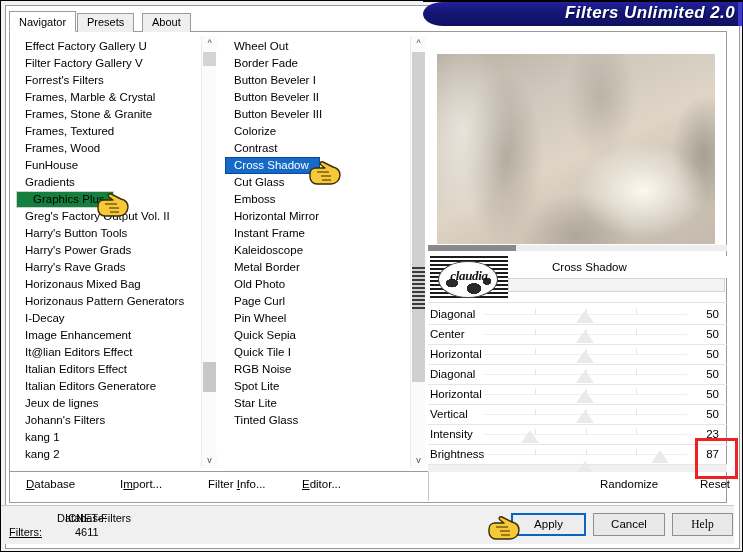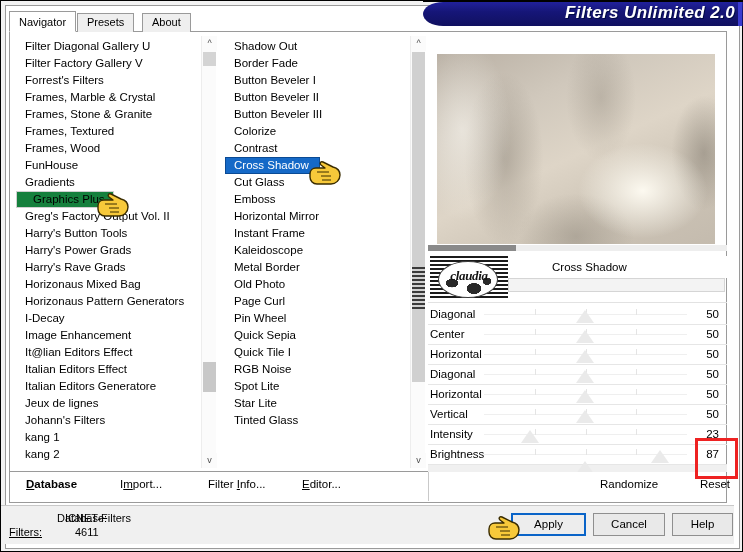--- a/index.html
+++ b/index.html
@@ -477,21 +477,21 @@
     <div class="tab active" style="left:0px;">Navigator</div>
     <div class="tab" style="left:68px;">Presets</div>
     <div class="tab" style="left:133px;">About</div>
   </div>
 
   <div class="panel-area">
 
     <div class="listbox" id="list-categories">
       <div class="list-items" id="cat-items">
           <div class="li-row">
-            <div class="list-item">Filter Diagonal Gallery U</div>
+            <div class="list-item">Effect Factory Gallery U</div>
           </div>
           <div class="li-row">
             <div class="list-item">Filter Factory Gallery V</div>
           </div>
           <div class="li-row">
             <div class="list-item">Forrest's Filters</div>
           </div>
           <div class="li-row">
             <div class="list-item">Frames, Marble &amp; Crystal</div>
           </div>
@@ -561,21 +561,21 @@
     <div class="vscroll" id="scroll-categories">
       <div class="vs-btn up">^</div>
       <div class="vs-thumb light" style="top:16px; height:14px;"></div>
       <div class="vs-thumb" style="top:326px; height:30px;"></div>
       <div class="vs-btn down">v</div>
     </div>
 
     <div class="listbox" id="list-filters">
       <div class="list-items" id="flt-items">
           <div class="li-row">
-            <div class="list-item">Shadow Out</div>
+            <div class="list-item">Wheel Out</div>
           </div>
           <div class="li-row">
             <div class="list-item">Border Fade</div>
           </div>
           <div class="li-row">
             <div class="list-item">Button Beveler I</div>
           </div>
           <div class="li-row">
             <div class="list-item">Button Beveler II</div>
           </div>
@@ -737,37 +737,37 @@
           </div>
         </div>
     </div>
 
   </div>
 
   <div class="redbox" style="left:695px; top:438px; width:43px; height:41px;"></div>
 
   <div class="action-row">
     <div class="act-div"></div>
-    <div class="act-link" style="left:16px;font-weight:bold;"><u>D</u>atabase</div>
+    <div class="act-link" style="left:16px;"><u>D</u>atabase</div>
     <div class="act-link" style="left:110px;">I<u>m</u>port...</div>
     <div class="act-link" style="left:198px;">Filter <u>I</u>nfo...</div>
     <div class="act-link" style="left:292px;"><u>E</u>ditor...</div>
     <div class="act-link" style="left:561px;margin-left:29px;">Randomize</div>
     <div class="act-link" style="left:690px;">Reset</div>
   </div>
 
   <div class="statusbar">
     <div class="sb-line" style="left:8px;  top:6px;margin-left:48px;">Database:</div>
     <div class="sb-line" style="left:64px; top:6px;">ICNET-Filters</div>
     <div class="sb-line" style="left:8px;  top:20px;text-decoration:underline;">Filters:</div>
     <div class="sb-line" style="left:74px; top:20px;">4611</div>
 
     <div class="btn default" style="left:510px; top:7px; width:75px;">Apply</div>
     <div class="btn" style="left:592px; top:7px; width:72px;">Cancel</div>
-    <div class="btn" style="left:671px; top:7px; width:61px;">Help</div>
+    <div class="btn" style="left:671px; top:7px; width:61px;font-family:Liberation Serif, serif;">Help</div>
   </div>
 
   <div class="hand" style="left:96px; top:192px;">
     <svg width="34" height="26" viewBox="0 0 34 26">
       <g transform="translate(1,1)">
         <path d="M1 13 C1 9,4 7,7 7 L16 7 L12 4 C10 2,12 0,14 1 L24 6 C28 7,31 10,31 14 C31 19,27 23,22 23 L8 23 C4 23,1 20,1 16 Z" fill="#f7c93a" stroke="#3a2c00" stroke-width="1.4" stroke-linejoin="round"></path>
         <path d="M8 11 L20 11" stroke="#3a2c00" stroke-width="1" fill="none"></path>
         <path d="M12 15 L22 15" stroke="#3a2c00" stroke-width="1" fill="none"></path>
         <path d="M13 19 L22 19" stroke="#3a2c00" stroke-width="1" fill="none"></path>
       </g>

